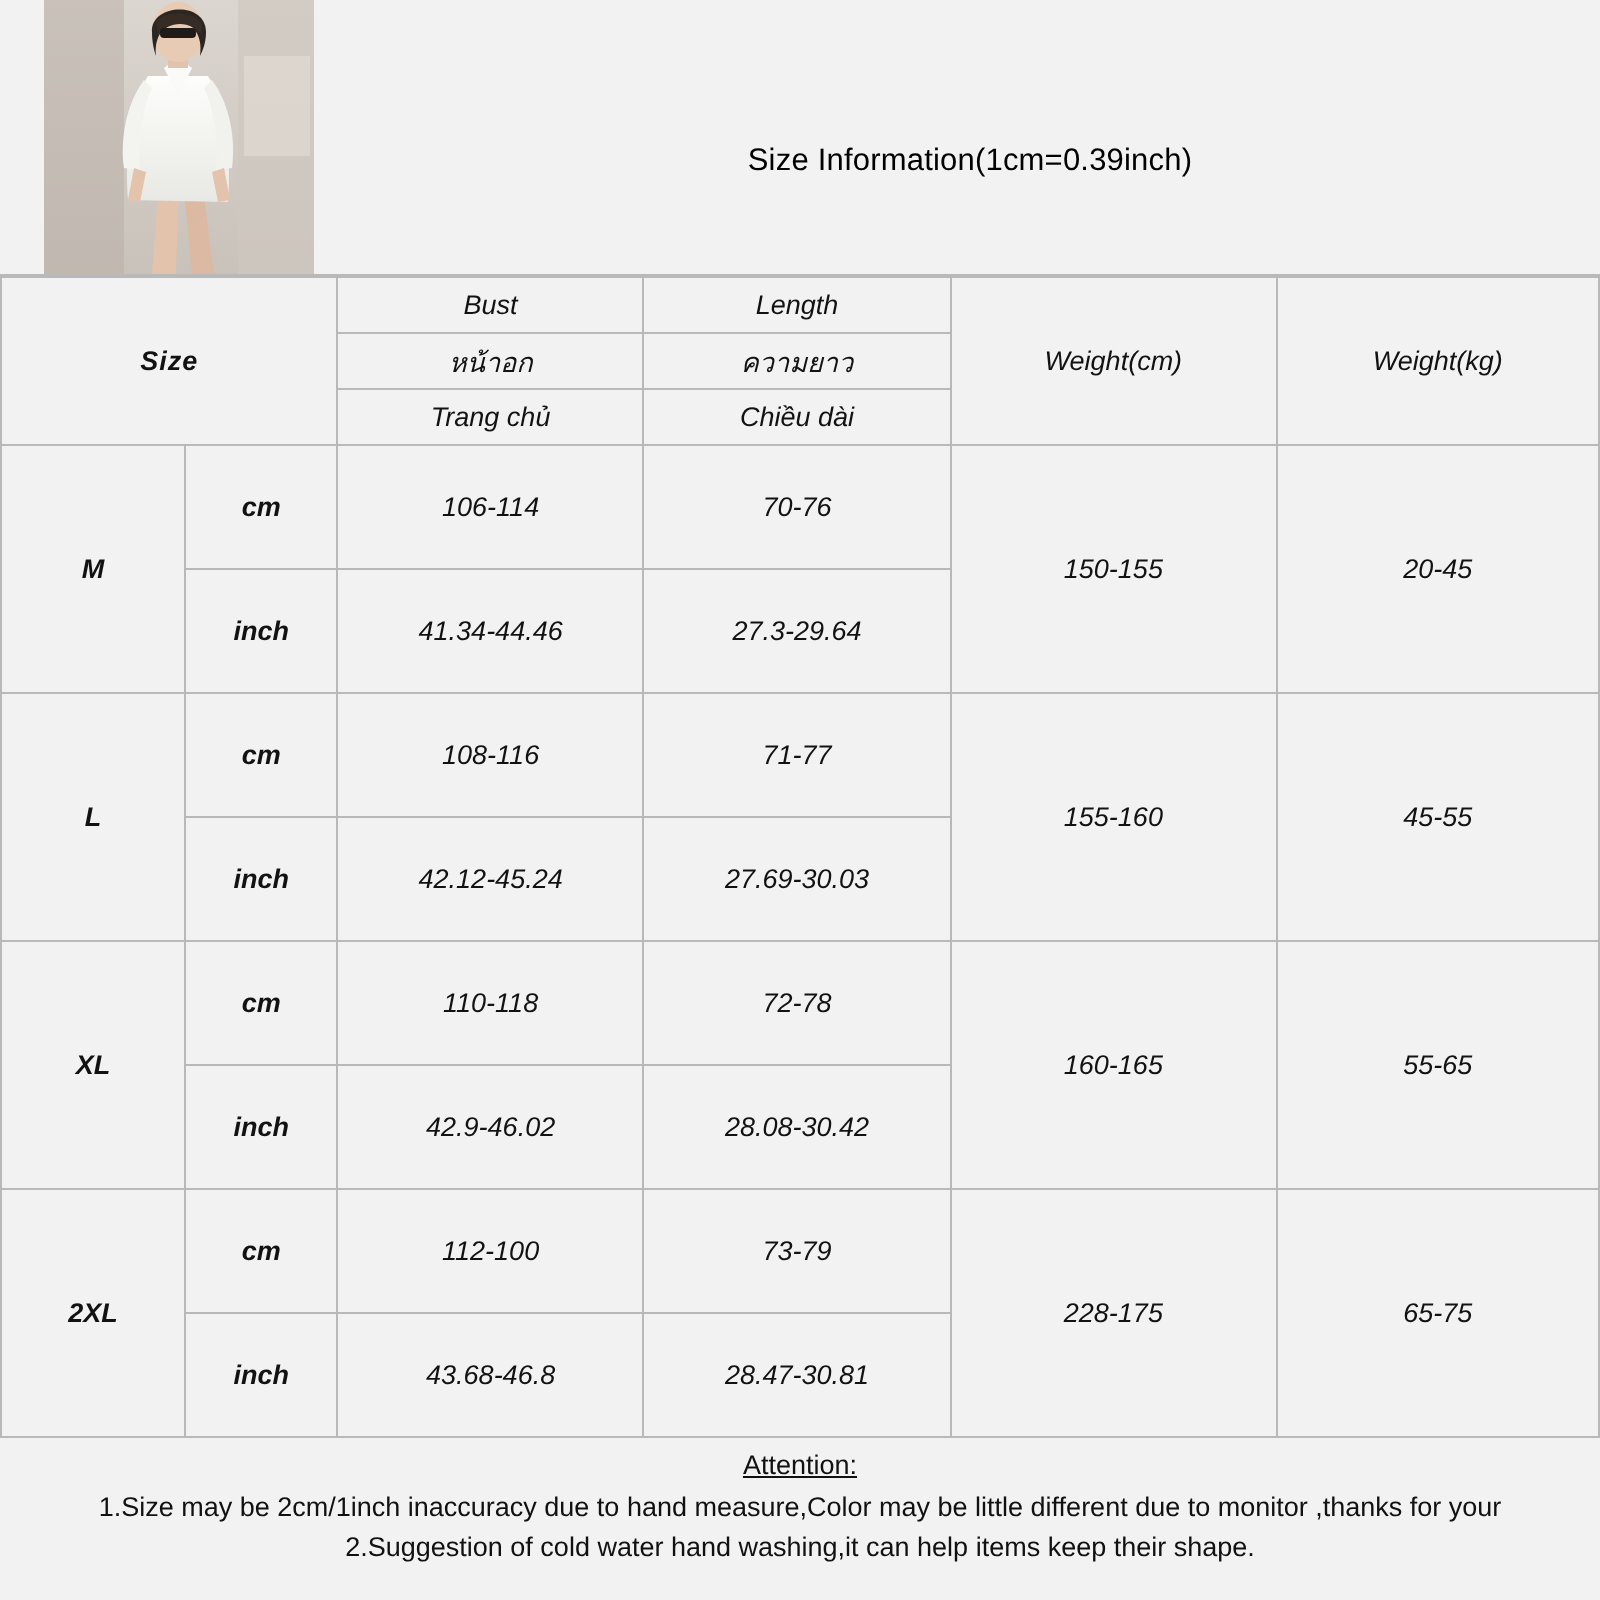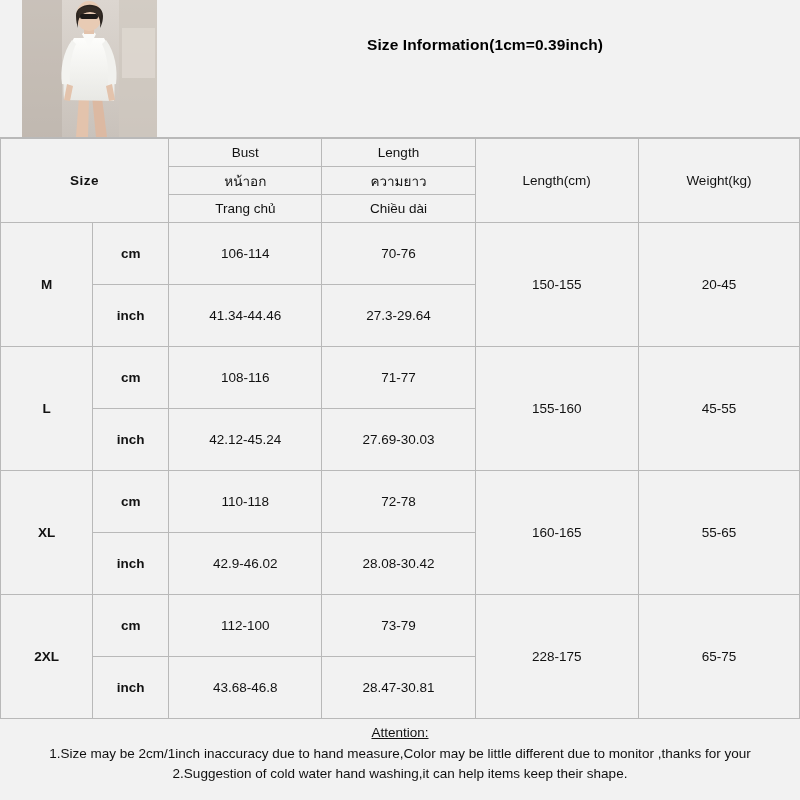--- a/index.html
+++ b/index.html
@@ -41,44 +41,46 @@
   .photo svg { display: block; }
 
   .title-block {
     position: absolute;
     left: 180px;
     right: 10px;
     top: 32px;
     text-align: center;
   }
   .title-line {
-    font-weight: bold;
+    font-weight: normal;
     font-size: 15.5px;
     line-height: 25px;
     color: #000;
     letter-spacing: 0.1px;
+    margin-top: 36px;
   }
   .title-line.th { font-size: 15px; }
   .title-line.vi { font-size: 15.5px; }
 
   
   table.size-table {
     width: 800px;
     border-collapse: collapse;
     table-layout: fixed;
     background: #f2f2f2;
   }
   table.size-table td, table.size-table th {
     border: 1px solid #b9b9b9;
     text-align: center;
     vertical-align: middle;
     font-size: 13.5px;
     color: #121212;
     background: #f2f2f2;
     padding: 0;
+    font-style: italic;
   }
   .col-size   { width: 92px; }
   .col-unit   { width: 76px; }
   .col-bust   { width: 153px; }
   .col-length { width: 153px; }
   .col-height { width: 163px; }
   .col-weight { width: 161px; }
 
   .hdr-size-cell {
     font-size: 21px;
@@ -180,21 +182,21 @@
       <col class="col-length">
       <col class="col-height">
       <col class="col-weight">
     </colgroup>
     <tbody>
 
       <tr>
         <td class="hdr-size-cell" rowspan="3" colspan="2">Size</td>
         <td class="hdr-sub en">Bust</td>
         <td class="hdr-sub en">Length</td>
-        <td class="hdr-plain" rowspan="3">Length(cm)</td>
+        <td class="hdr-plain" rowspan="3">Weight(cm)</td>
         <td class="hdr-plain" rowspan="3">Weight(kg)</td>
       </tr>
       <tr>
         <td class="hdr-sub th">หน้าอก</td>
         <td class="hdr-sub th">ความยาว</td>
       </tr>
       <tr>
         <td class="hdr-sub vi">Trang chủ</td>
         <td class="hdr-sub vi">Chiều dài</td>
       </tr>

